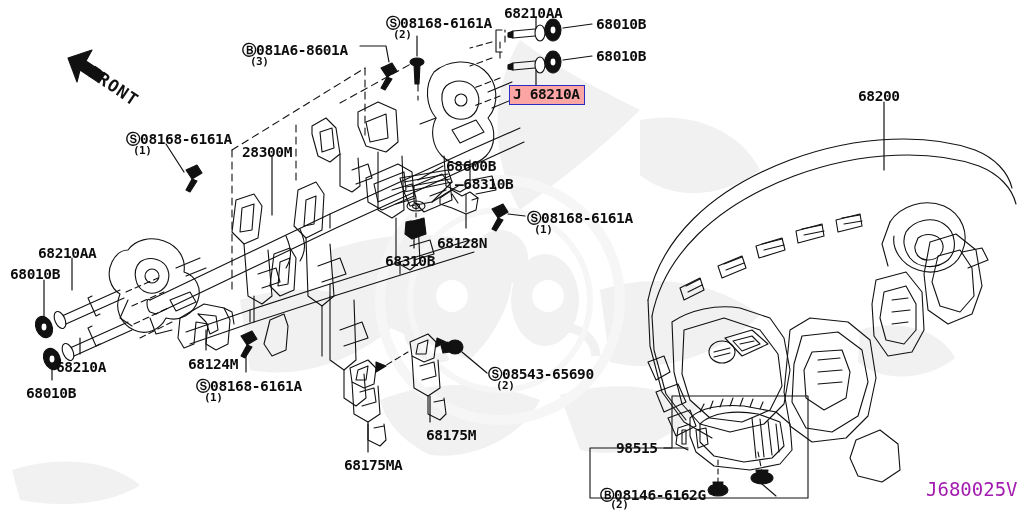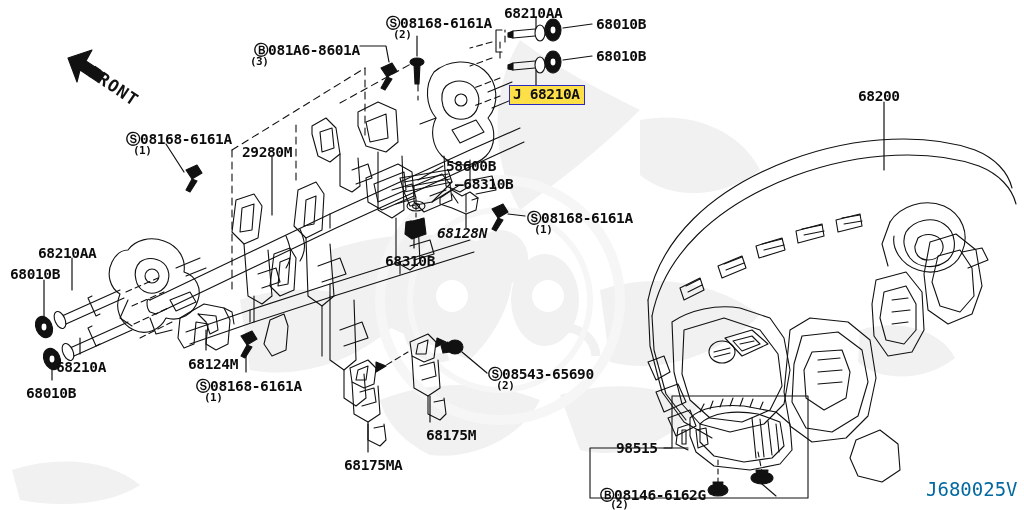--- a/index.html
+++ b/index.html
@@ -5,26 +5,26 @@
   html,body{margin:0;padding:0;background:#fff;}
   body{width:1024px;height:510px;overflow:hidden;
        font-family:"DejaVu Sans Mono","Liberation Mono",monospace;}
   #page{position:relative;width:1024px;height:510px;background:#ffffff;}
   svg{position:absolute;left:0;top:0;}
   .lbl{position:absolute;white-space:nowrap;color:#0d0d0d;
        font-family:"DejaVu Sans Mono","Liberation Mono",monospace;
        font-size:14.5px;font-weight:700;letter-spacing:-0.4px;
        -webkit-font-smoothing:none;}
   .lbl.sm{font-size:11px;letter-spacing:-0.5px;}
-  .hl{position:absolute;background:#fde047;border:1.5px solid #2b2bbd;
+  .hl{position:absolute;background:#fca5a5;border:1.5px solid #2b2bbd;
       color:#111;font-family:"DejaVu Sans Mono","Liberation Mono",monospace;
       font-size:14.5px;font-weight:700;letter-spacing:-0.4px;
       padding:1px 4px 2px 3px;line-height:15px;}
   .dwg{position:absolute;font-size:19px;font-weight:400;letter-spacing:0px;
-       color:#0369a1;font-family:"DejaVu Sans Mono","Liberation Mono",monospace;}
+       color:#a21caf;font-family:"DejaVu Sans Mono","Liberation Mono",monospace;}
   .cmark{position:absolute;font-size:14.5px;font-weight:700;color:#0d0d0d;}
   .front{position:absolute;font-size:17px;font-weight:700;color:#111;
          letter-spacing:1px;transform:rotate(34deg);transform-origin:0 0;
          font-family:"DejaVu Sans Mono","Liberation Mono",monospace;}
 </style>
 </head>
 <body>
 
 <div id="page">
 
@@ -447,53 +447,53 @@
     <path d="M664 448 L688 448"></path>
     <path d="M710 494 L722 490"></path>
   </g>
 </svg>
 
 <div class="lbl" style="left:386px;top:14px;">
   <span class="cmark" style="position:relative;left:0;top:0;">Ⓢ</span><span>08168-6161A</span>
 </div>
 <div class="lbl sm" style="left:393px;top:28px;">(2)</div>
 
-<div class="lbl" style="left:254px;top:41px;">
+<div class="lbl" style="left:242px;top:41px;">
   <span class="cmark" style="position:relative;">Ⓑ</span><span>081A6-8601A</span>
 </div>
 <div class="lbl sm" style="left:250px;top:55px;">(3)</div>
 
 <div class="lbl" style="left:504px;top:5px;">68210AA</div>
 <div class="lbl" style="left:596px;top:16px;">68010B</div>
 <div class="lbl" style="left:596px;top:48px;">68010B</div>
 
 <div class="hl" style="left:509px;top:85px;">
   <span>J</span>
   <span>68210A</span>
 </div>
 
 <div class="lbl" style="left:858px;top:88px;">68200</div>
 
 <div class="lbl" style="left:126px;top:130px;">
   <span class="cmark" style="position:relative;">Ⓢ</span><span>08168-6161A</span>
 </div>
 <div class="lbl sm" style="left:133px;top:144px;">(1)</div>
 
-<div class="lbl" style="left:242px;top:144px;">29280M</div>
-<div class="lbl" style="left:446px;top:158px;">58600B</div>
+<div class="lbl" style="left:242px;top:144px;">28300M</div>
+<div class="lbl" style="left:446px;top:158px;">68600B</div>
 <div class="lbl" style="left:455px;top:176px;">
   <span>—</span><span>68310B</span>
 </div>
 
 <div class="lbl" style="left:527px;top:209px;">
   <span class="cmark" style="position:relative;">Ⓢ</span><span>08168-6161A</span>
 </div>
 <div class="lbl sm" style="left:534px;top:223px;">(1)</div>
 
-<div class="lbl" style="left:437px;top:225px;font-style:italic;">68128N</div>
+<div class="lbl" style="left:437px;top:235px;">68128N</div>
 <div class="lbl" style="left:385px;top:253px;">68310B</div>
 
 <div class="lbl" style="left:38px;top:245px;">68210AA</div>
 <div class="lbl" style="left:10px;top:266px;">68010B</div>
 <div class="lbl" style="left:56px;top:359px;">68210A</div>
 <div class="lbl" style="left:26px;top:385px;">68010B</div>
 
 <div class="lbl" style="left:188px;top:356px;">68124M</div>
 <div class="lbl" style="left:196px;top:377px;">
   <span class="cmark" style="position:relative;">Ⓢ</span><span>08168-6161A</span>

